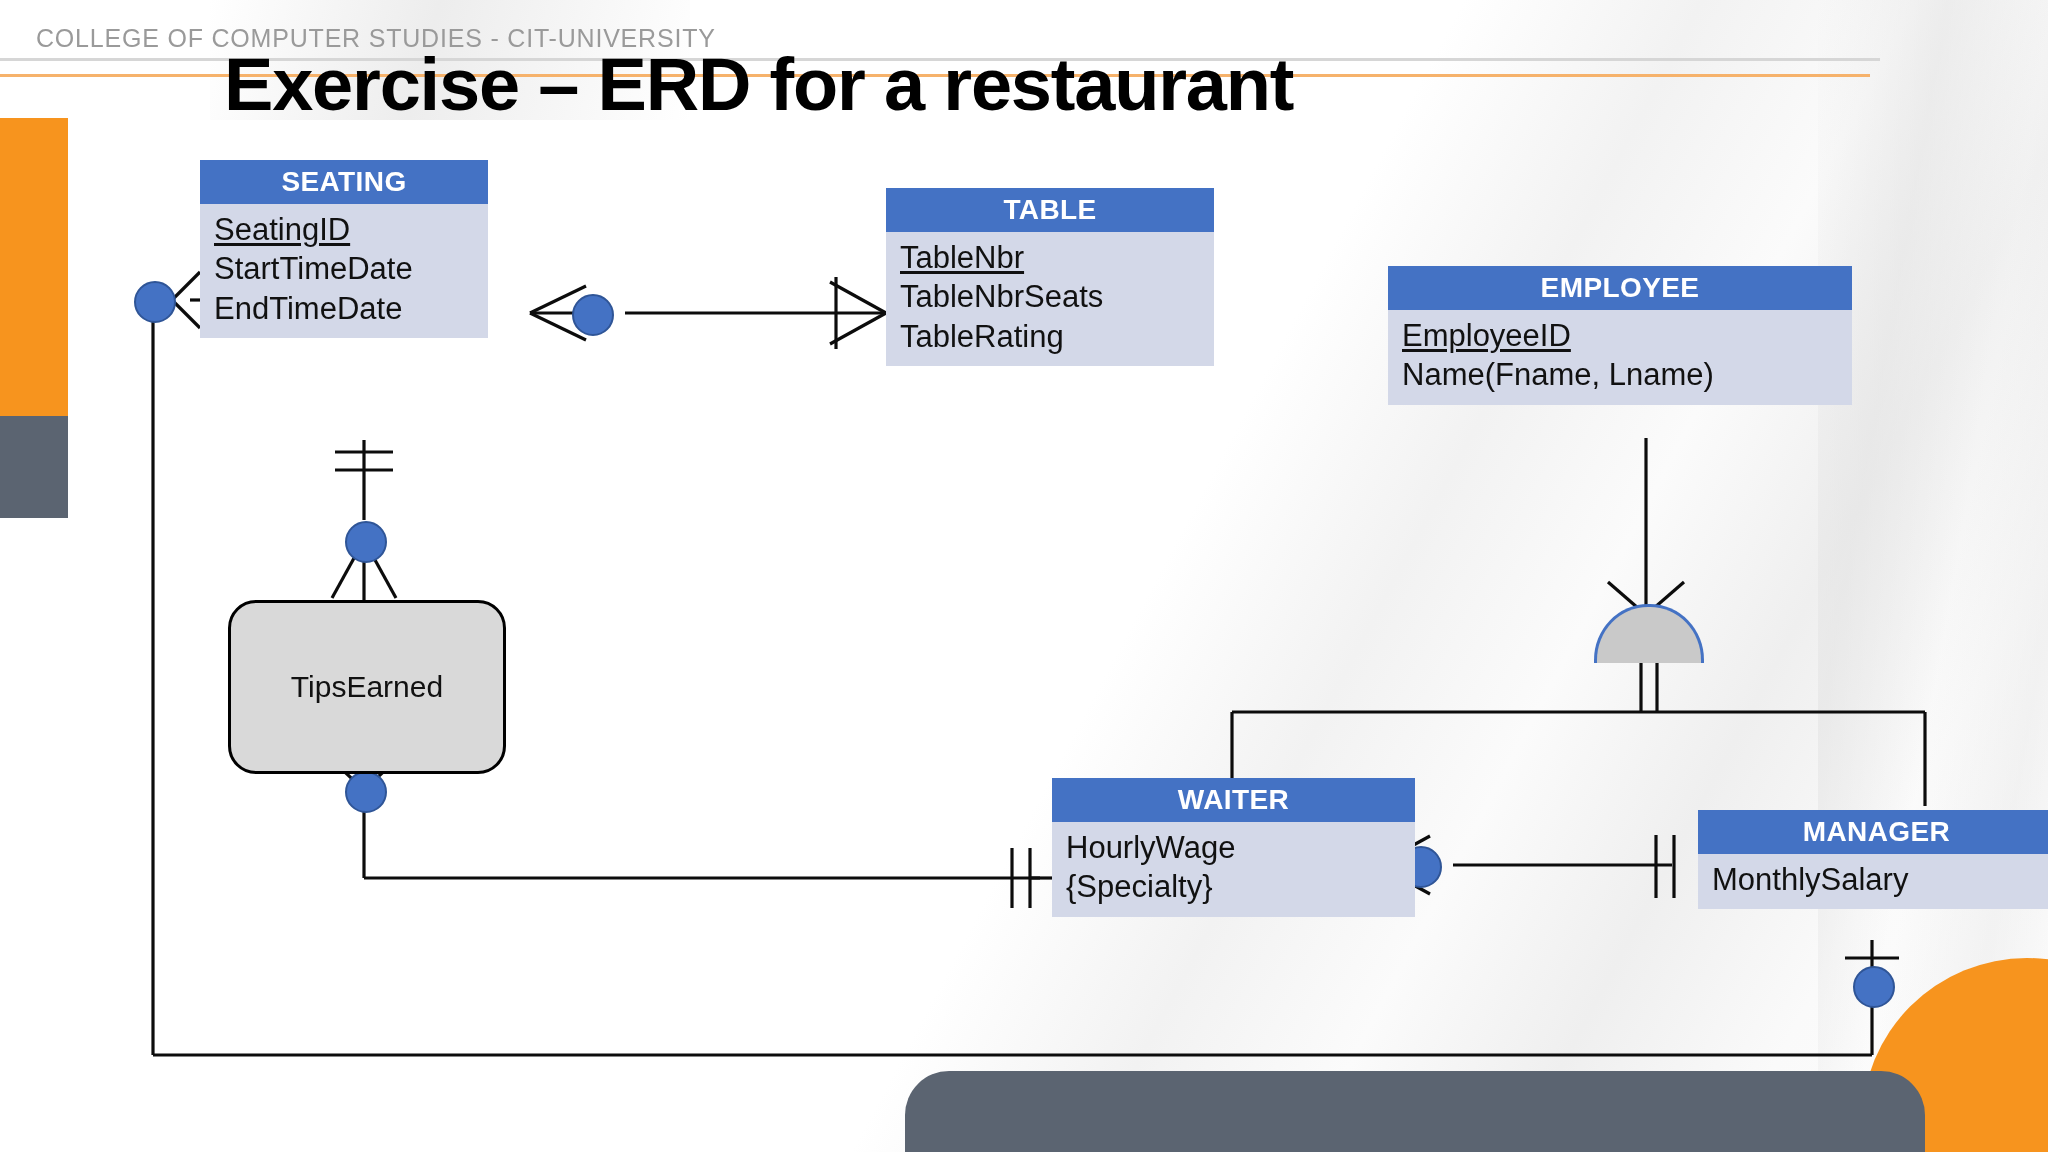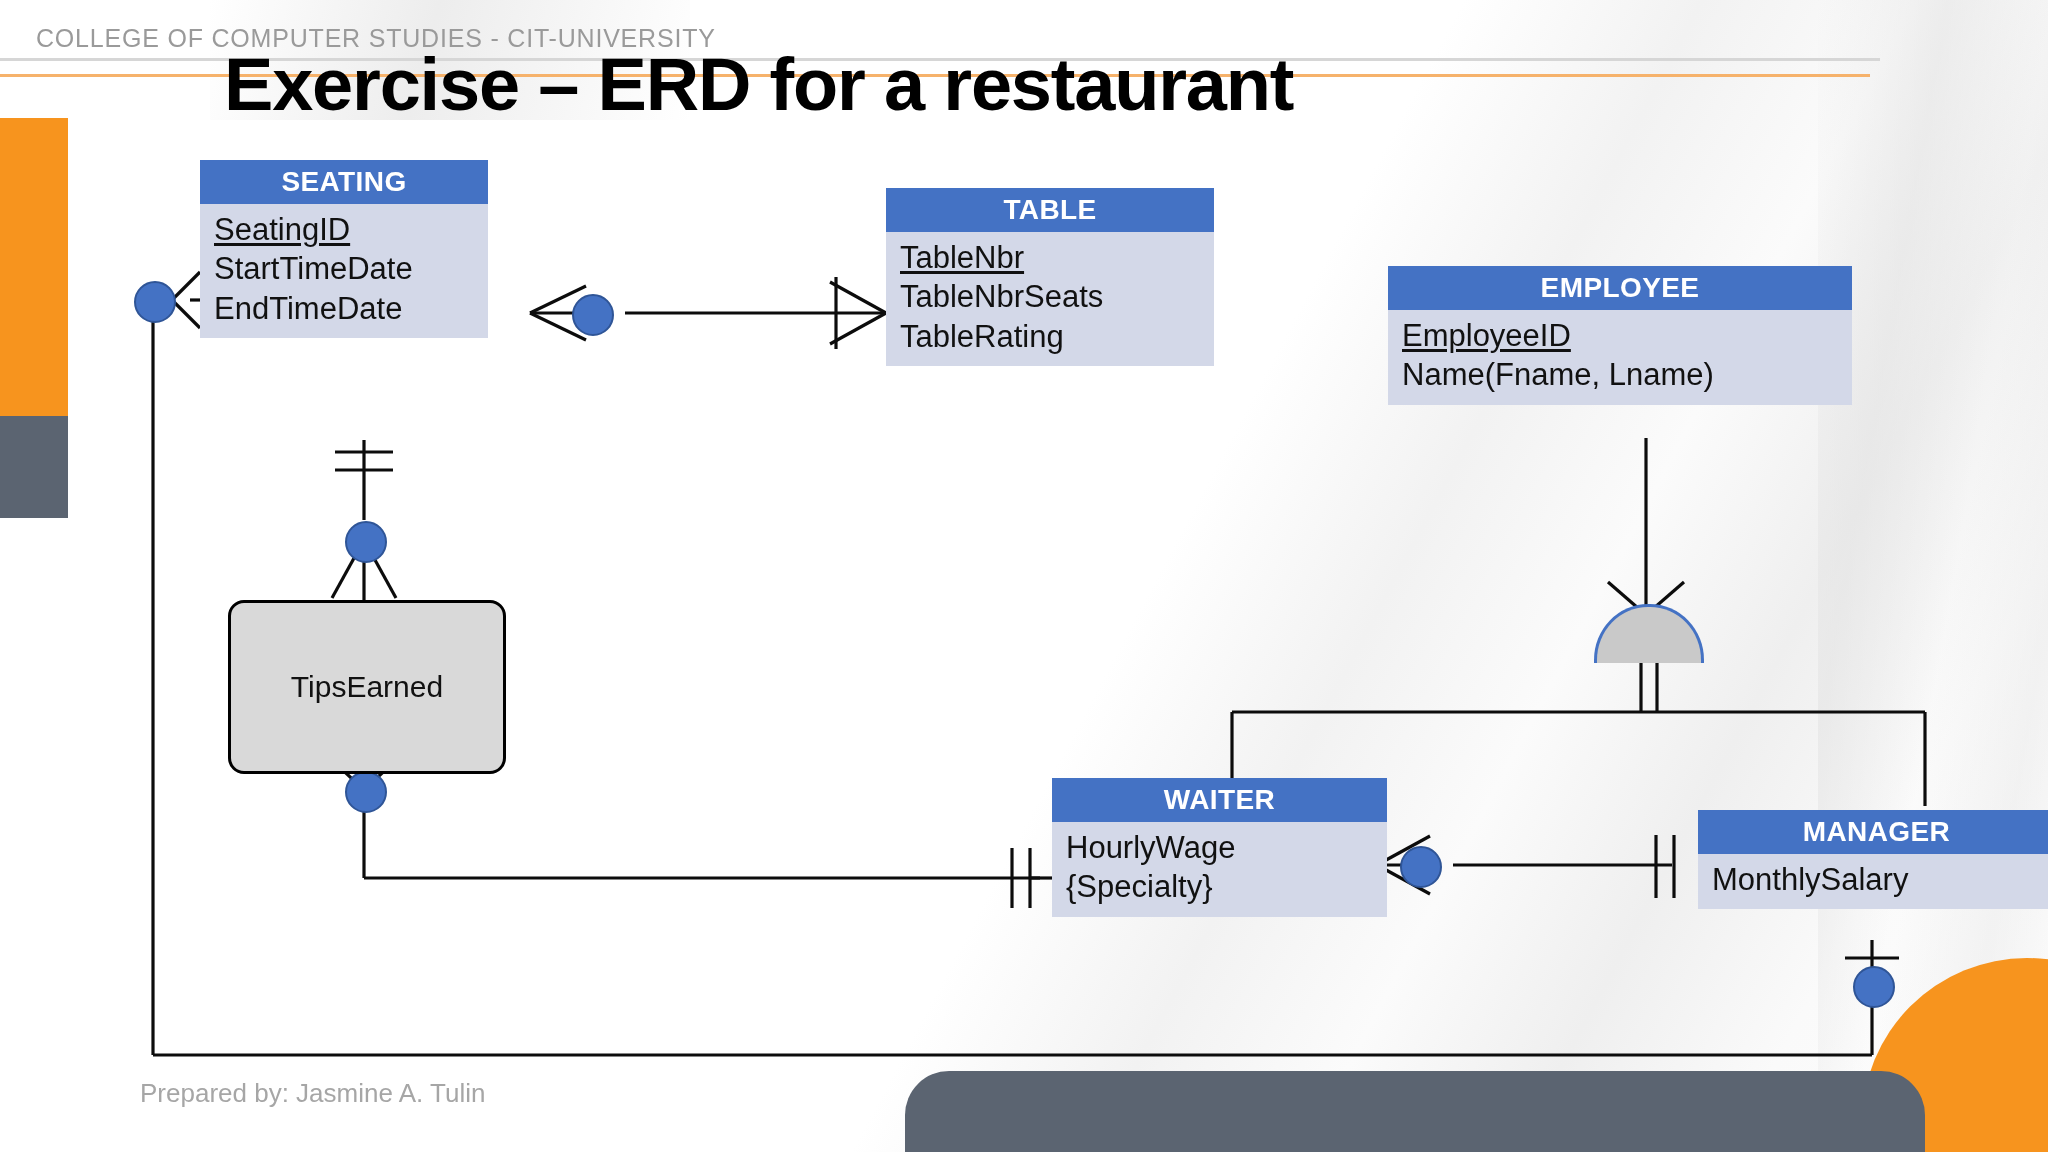--- a/index.html
+++ b/index.html
@@ -57,21 +57,21 @@
     padding:6px 14px 10px 14px;
   }
   .attr{
     font-size:31px;color:#111;line-height:1.27;white-space:nowrap;
   }
   .attr.pk{text-decoration:underline;text-underline-offset:3px;}
 
   
   .rel-ent{
     position:absolute;
-    background:#D9D9D9;border:3px solid #000;border-radius:16px;
+    background:#D9D9D9;border:3px solid #000;border-radius:28px;
     display:flex;align-items:center;justify-content:center;
   }
   .rel-ent .lbl{font-size:30px;color:#111;}
   .node{
     position:absolute;width:38px;height:38px;border-radius:50%;
     background:#4472C4;border:2px solid #2F5597;
   }   
   .disj{
     position:absolute;width:104px;height:56px;
     background:#C9C9C9;border:3px solid #4472C4;border-bottom:none;
@@ -88,21 +88,20 @@
   <div class="rt-sheen"></div>
   <div class="hdr-rule-gray"></div>
   <div class="hdr-rule-orange"></div>
   <div class="left-orange"></div>
   <div class="left-gray"></div>
   <div class="bot-orange"></div>
   <div class="bot-gray"></div>
 
   <div class="kicker">COLLEGE OF COMPUTER STUDIES - CIT-UNIVERSITY</div>
   <div class="title">Exercise – ERD for a restaurant</div>
-  <div class="footer">Prepared by: Jasmine A. Tulin</div>
 
   <svg class="ovl" viewBox="0 0 2048 1152">
     <g stroke="#0c0c0c" stroke-width="3.2" fill="none" stroke-linecap="butt">
 
       <line x1="530" y1="313" x2="594" y2="313"></line>
       <line x1="625" y1="313" x2="886" y2="313"></line>
 
       <line x1="886" y1="313" x2="830" y2="282"></line>
       <line x1="886" y1="313" x2="830" y2="344"></line>
 
@@ -191,21 +190,21 @@
   </div>
 
   <div class="entity" style="left:1388px;top:266px;width:464px;">
     <div class="ent-head">EMPLOYEE</div>
     <div class="ent-body">
       <div class="attr pk">EmployeeID</div>
       <div class="attr">Name(Fname, Lname)</div>
     </div>
   </div>
 
-  <div class="entity" style="left:1052px;top:778px;width:335px;">
+  <div class="entity" style="left:1052px;top:778px;width:363px;">
     <div class="ent-head">WAITER</div>
     <div class="ent-body">
       <div class="attr">HourlyWage</div>
       <div class="attr">{Specialty}</div>
     </div>
   </div>
 
   <div class="entity" style="left:1698px;top:810px;width:357px;">
     <div class="ent-head">MANAGER</div>
     <div class="ent-body">

